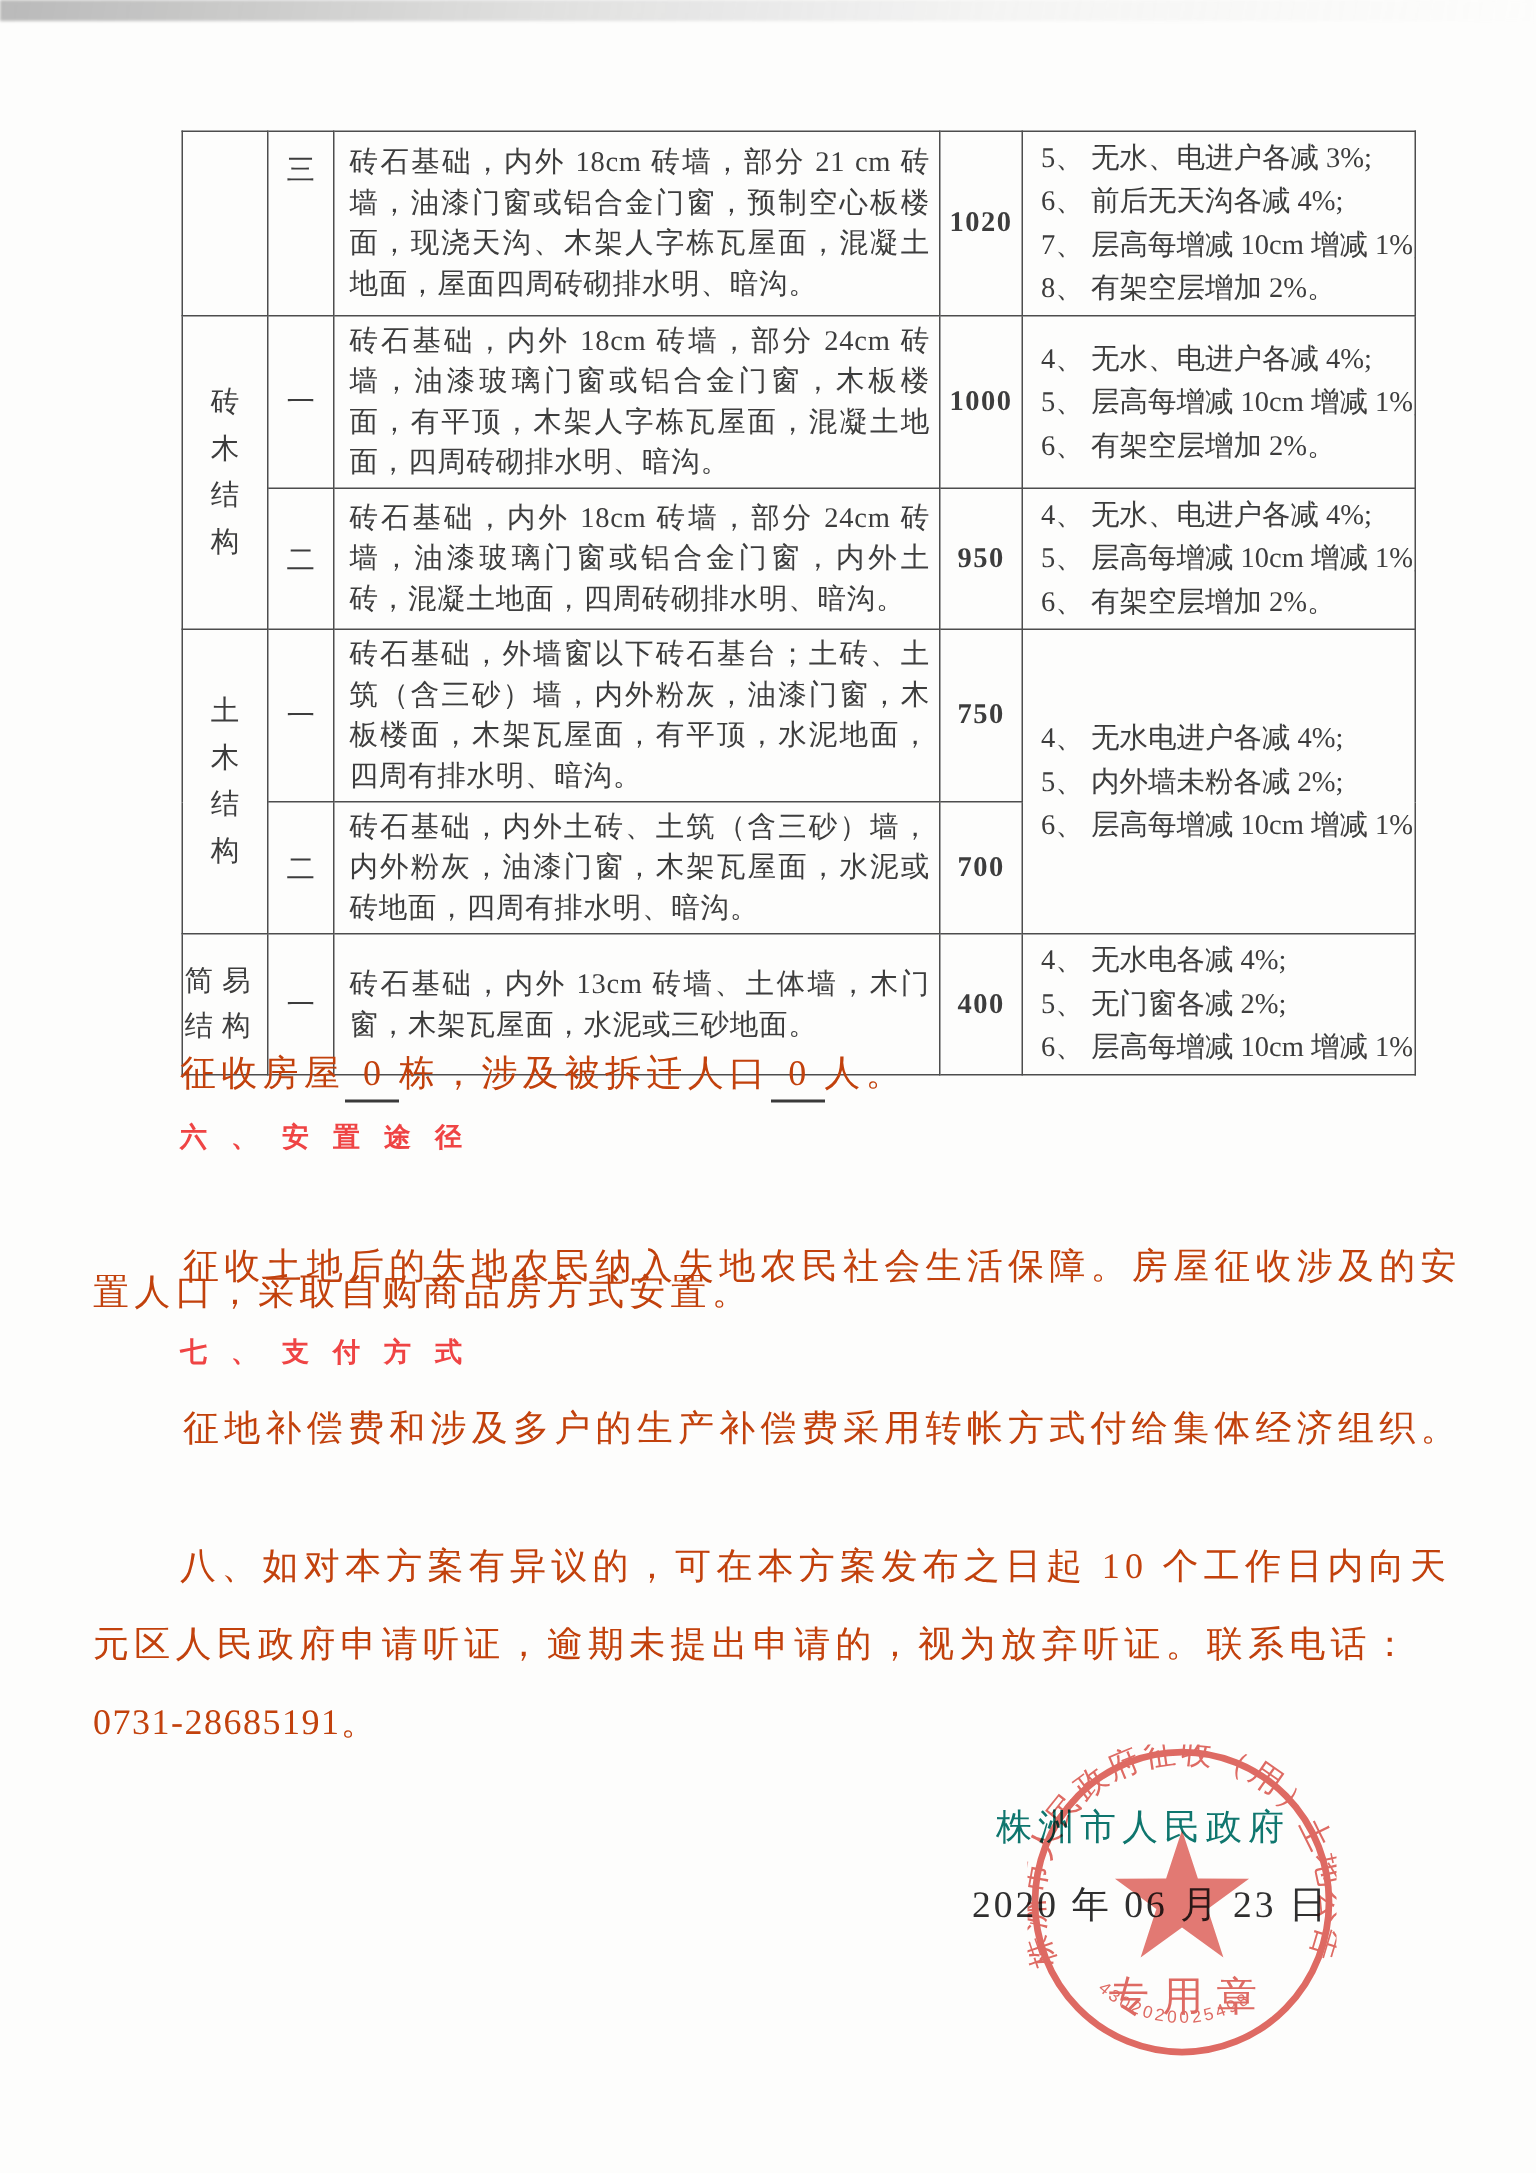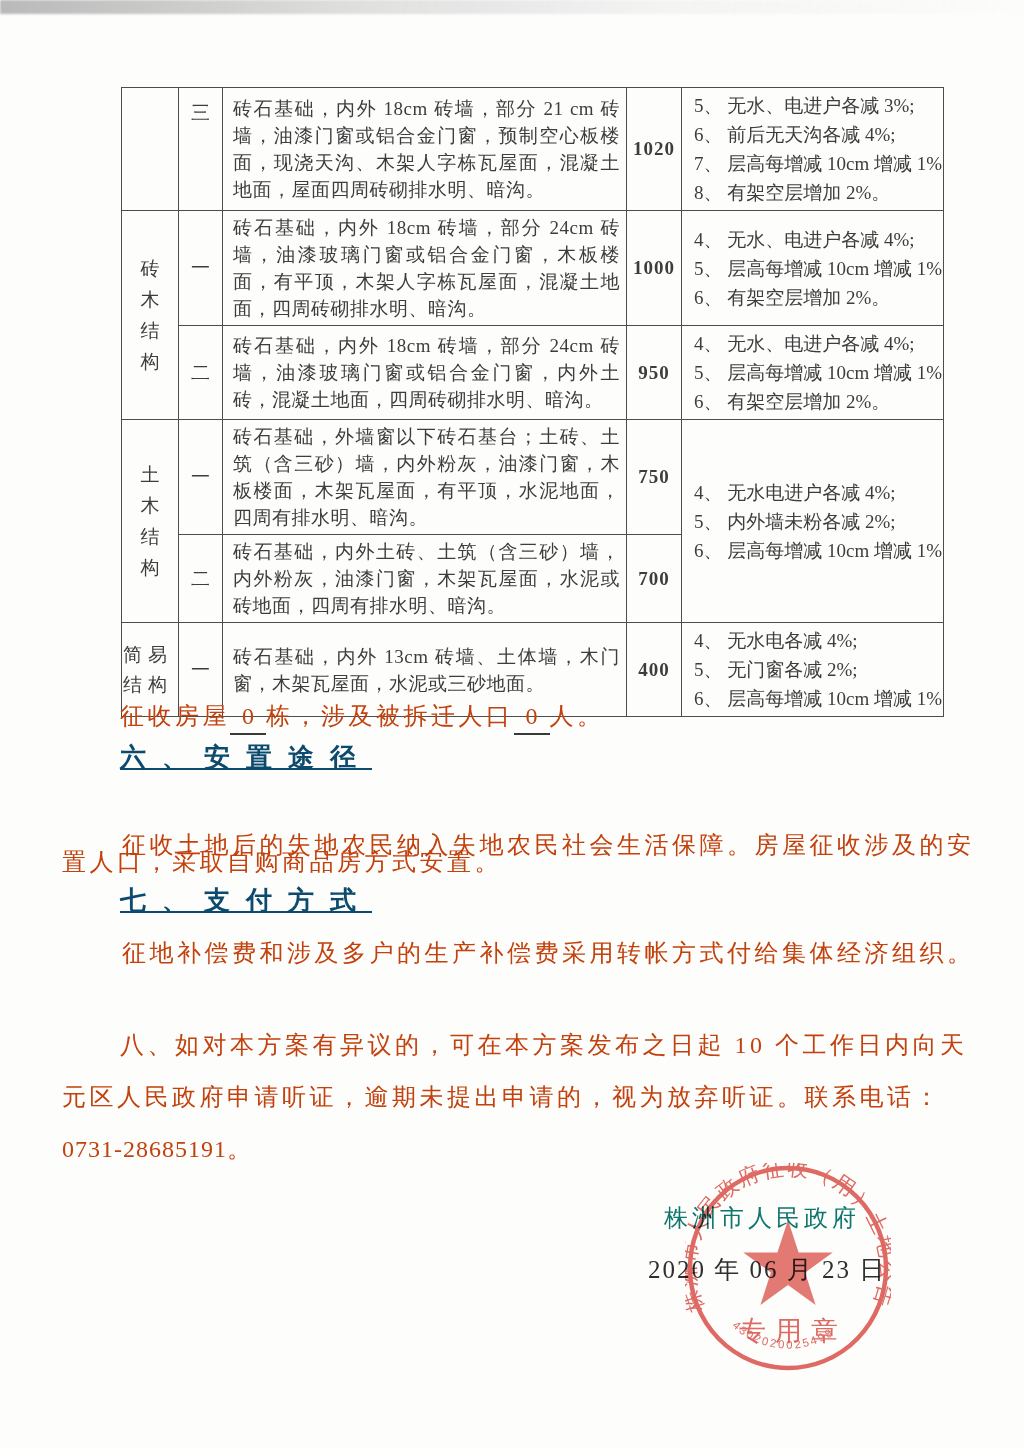--- a/index.html
+++ b/index.html
@@ -26,21 +26,21 @@
   .vert{width:24px;margin:0 auto;line-height:31px;word-break:break-all;text-align:center;}
   .two{width:56px;margin:0 auto;line-height:30px;word-break:break-all;text-align:left;letter-spacing:6px;}
   td.grade{text-align:center;}
   td.grade.vtop{vertical-align:top;padding-top:12px;}
   td.desc{padding:3px 6px 3px 10px;line-height:27px;letter-spacing:.5px;text-align:justify;}
   td.val{text-align:center;font-size:20px;letter-spacing:1px;font-weight:bold;}
   td.notes{padding:3px 4px 3px 12px;line-height:29px;}
   td.notes .note-line{white-space:nowrap;}
   
   .line{position:absolute;font-size:24px;letter-spacing:3.5px;line-height:34px;white-space:nowrap;color:#c2410c;}
-  .sec-title{font-weight:bold;font-size:26px;letter-spacing:16px;color:#0c4a6e;text-decoration:underline;}
+  .sec-title{font-weight:bold;font-size:18px;letter-spacing:16px;color:#ef4444;}
   .u0{display:inline-block;border-bottom:2px solid #3a3a3a;padding:0 12px;letter-spacing:0;}
   
   .issuer{position:absolute;left:664px;top:1202px;font-size:24px;letter-spacing:4px;white-space:nowrap;color:#0f766e;z-index:2;}
   .idate{position:absolute;left:648px;top:1253px;font-size:25px;letter-spacing:2px;white-space:nowrap;color:#2f2f2f;z-index:2;text-align:right;}
   .seal{position:absolute;left:685px;top:1163px;width:206px;height:212px;z-index:3;opacity:.82;mix-blend-mode:multiply;}
 </style>
 </head>
 <body>
 
 <div class="page">

